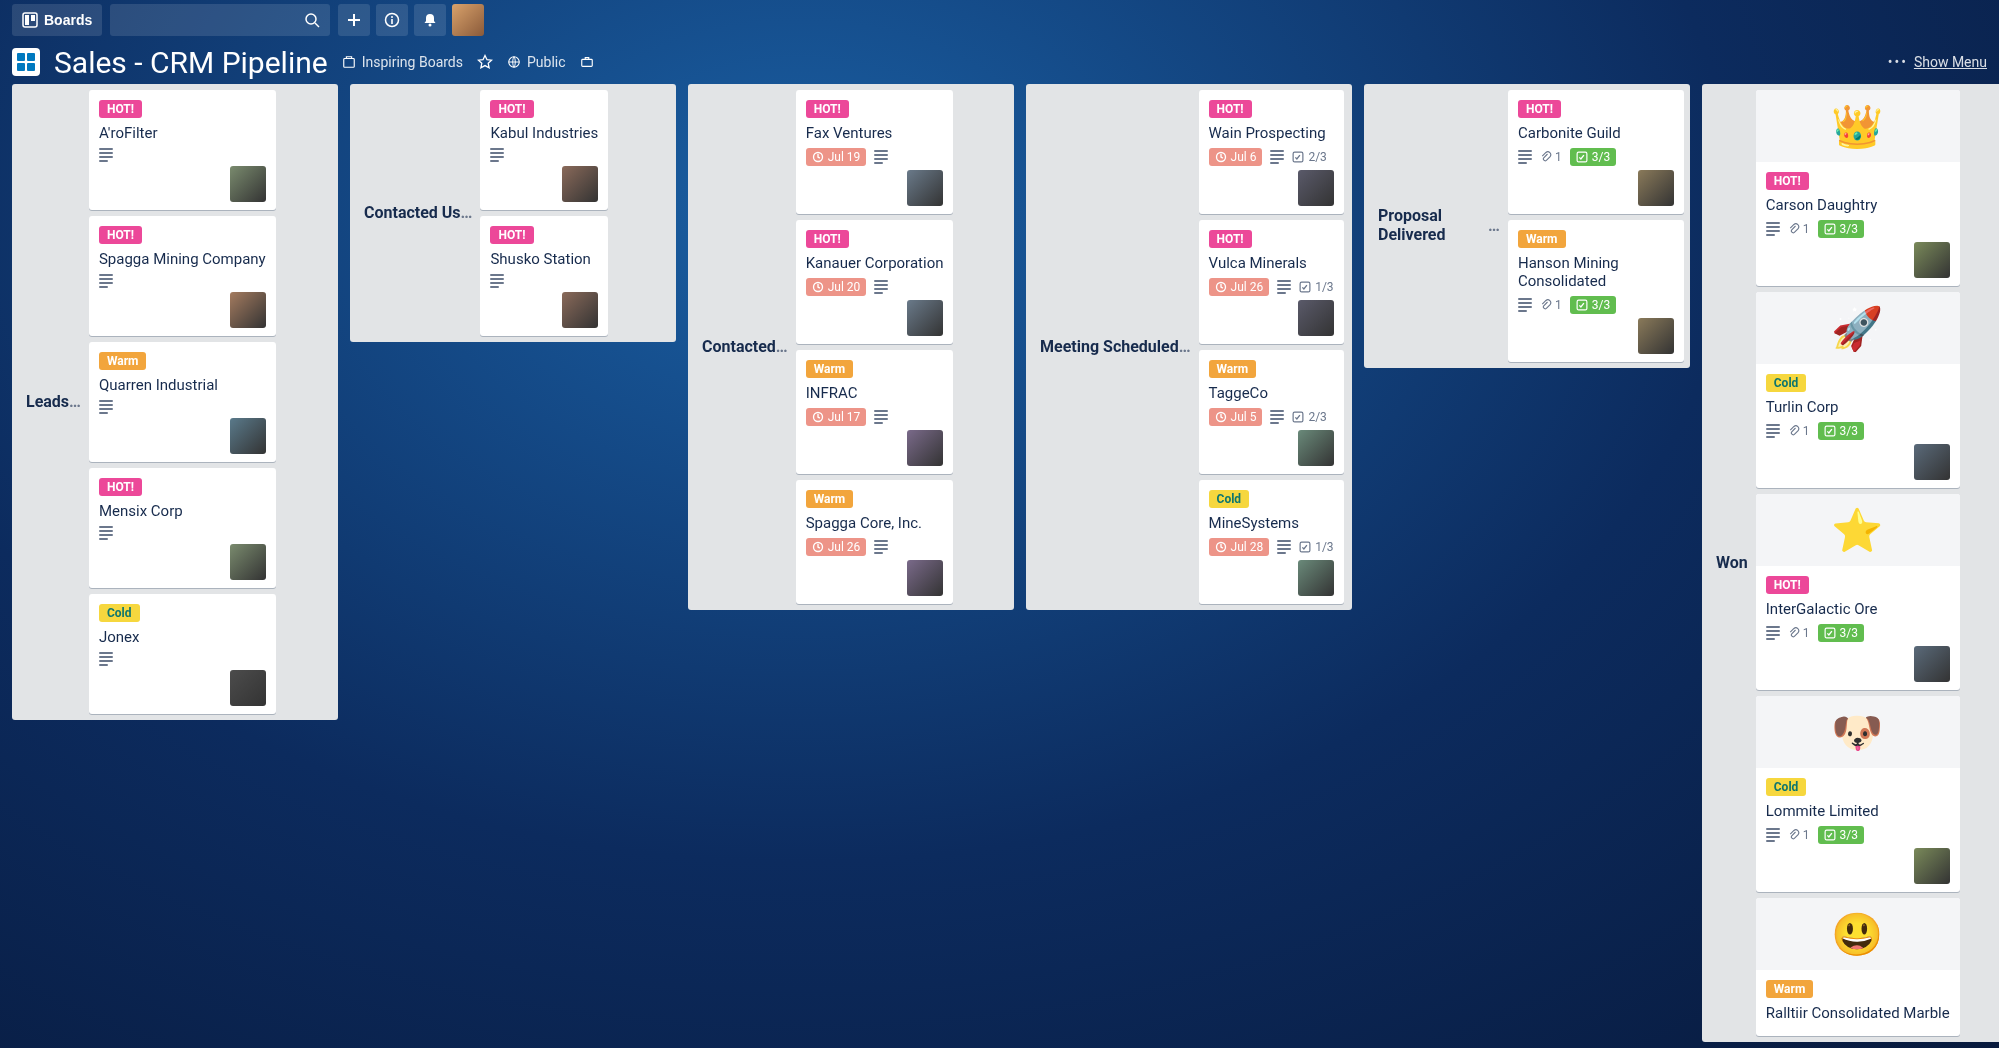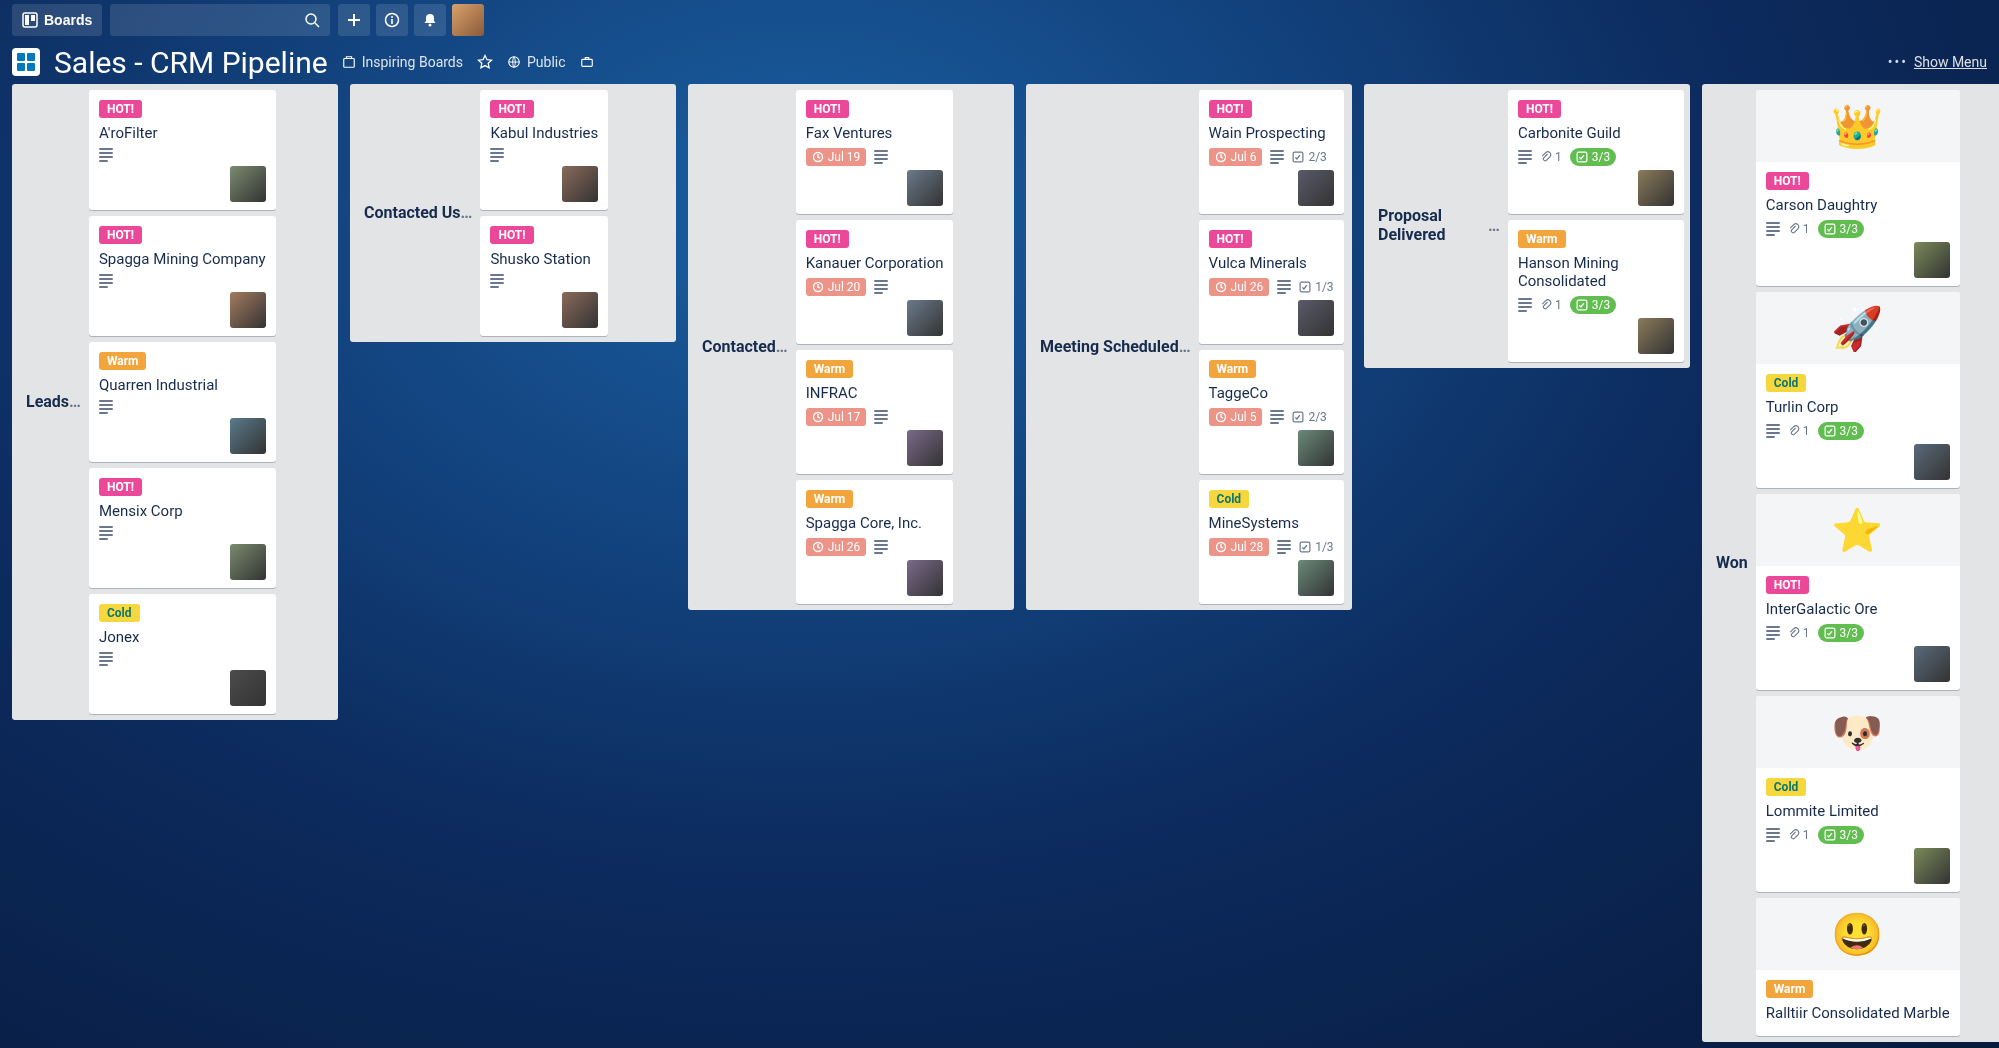--- a/index.html
+++ b/index.html
@@ -135,21 +135,21 @@
   color:#fff;
   border-radius:3px;
   padding:2px 6px;
   display:inline-flex;
   align-items:center;
   gap:4px;
 }
 .check-done {
   background:#61bd4f;
   color:#fff;
-  border-radius:9px;
+  border-radius:3px;
   padding:2px 6px;
   display:inline-flex;
   align-items:center;
   gap:4px;
 }
 .check-plain {
   display:inline-flex; align-items:center; gap:4px;
 }
 .desc-lines{display:inline-flex;flex-direction:column;gap:2px;}
 .desc-lines i{display:block;width:14px;height:2px;background:#6b778c;border-radius:1px;}

